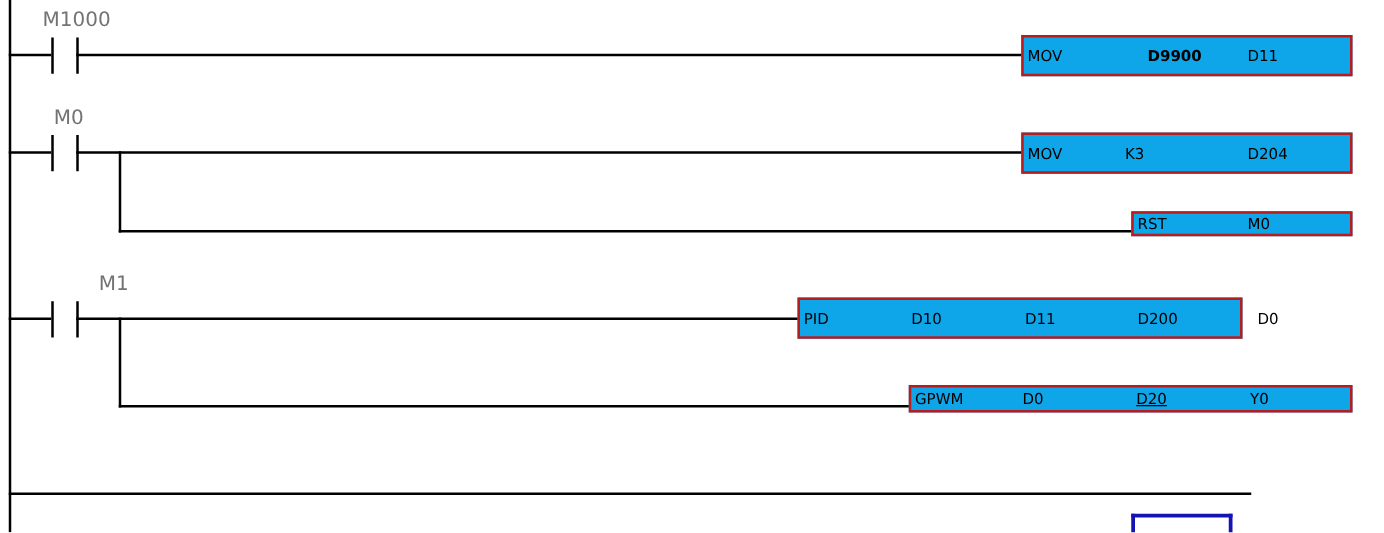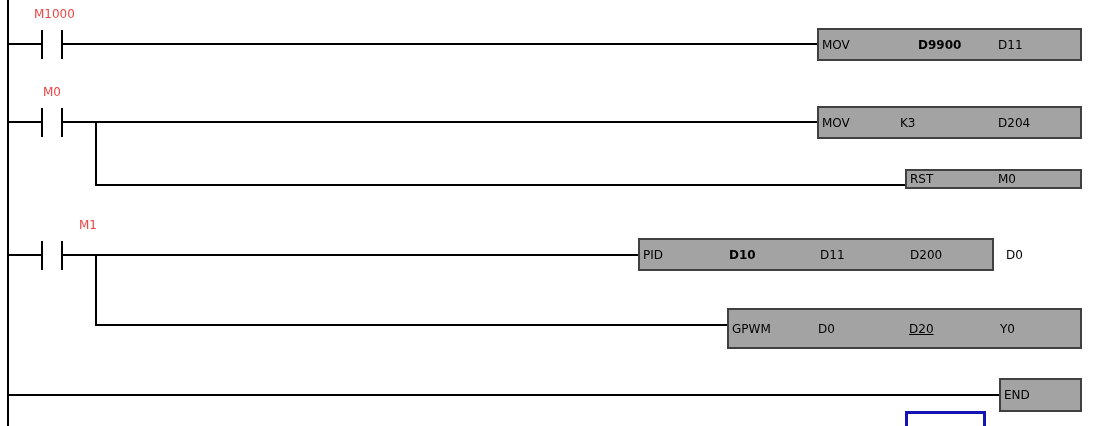--- a/index.html
+++ b/index.html
@@ -11,24 +11,24 @@
   .hwire{position:absolute;background:#000000;height:2px;}
   .vwire{position:absolute;background:#000000;width:2px;}
 
   
   .contact{position:absolute;}
   .contact .bar{position:absolute;background:#000000;width:2px;height:29px;top:0;}
   .contact .bar.left{left:0;}
   .contact .bar.right{left:20px;}
 
   
-  .clabel{position:absolute;font-size:12px;color:#ef4444;white-space:nowrap;line-height:1;}
+  .clabel{position:absolute;font-size:16px;color:#737373;white-space:nowrap;line-height:1;}
 
   
-  .ibox{position:absolute;border:2px solid #404040;background:#a3a3a3;box-sizing:border-box;}
+  .ibox{position:absolute;border:2px solid #b91c1c;background:#0ea5e9;box-sizing:border-box;}
   .ibox .mnem{position:absolute;left:3px;top:50%;transform:translateY(-50%);
               font-size:12px;color:#000000;white-space:nowrap;line-height:1;}
   .ibox .op{position:absolute;top:50%;transform:translateY(-50%);
             font-size:12px;color:#000000;white-space:nowrap;line-height:1;}
 
   
   .selcursor{position:absolute;border:3px solid #1414b4;border-bottom:none;
              box-sizing:border-box;background:transparent;}
 </style>
 </head>
@@ -83,34 +83,31 @@
     <div class="bar left"></div>
     <div class="bar right"></div>
   </div>
   <div class="hwire" style="left:61px;top:254px;width:579px;"></div>
 
   <div class="vwire" style="left:95px;top:254px;height:72px;"></div>
   <div class="hwire" style="left:95px;top:324px;width:634px;"></div>
 
   <div class="ibox" style="left:638px;top:238px;width:356px;height:33px;">
     <span class="mnem">PID</span>
-    <span class="op" style="left:89px;font-weight:bold;">D10</span>
+    <span class="op" style="left:89px;">D10</span>
     <span class="op" style="left:180px;">D11</span>
     <span class="op" style="left:270px;text-align:right;">D200</span>
     <span class="op" style="left:366px;">D0</span>
   </div>
 
-  <div class="ibox" style="left:727px;top:308px;width:355px;height:41px;">
+  <div class="ibox" style="left:727px;top:308px;width:355px;height:22px;">
     <span class="mnem">GPWM</span>
     <span class="op" style="left:89px;">D0</span>
     <span class="op" style="left:180px;text-decoration:underline;">D20</span>
     <span class="op" style="left:271px;">Y0</span>
   </div>
 
   <div class="hwire" style="left:7px;top:394px;width:994px;"></div>
 
-  <div class="ibox" style="left:999px;top:378px;width:83px;height:34px;">
-    <span class="mnem">END</span>
-  </div>
 
   <div class="selcursor" style="left:905px;top:411px;width:81px;height:18px;"></div>
 
 </div>
 
 </body></html>

